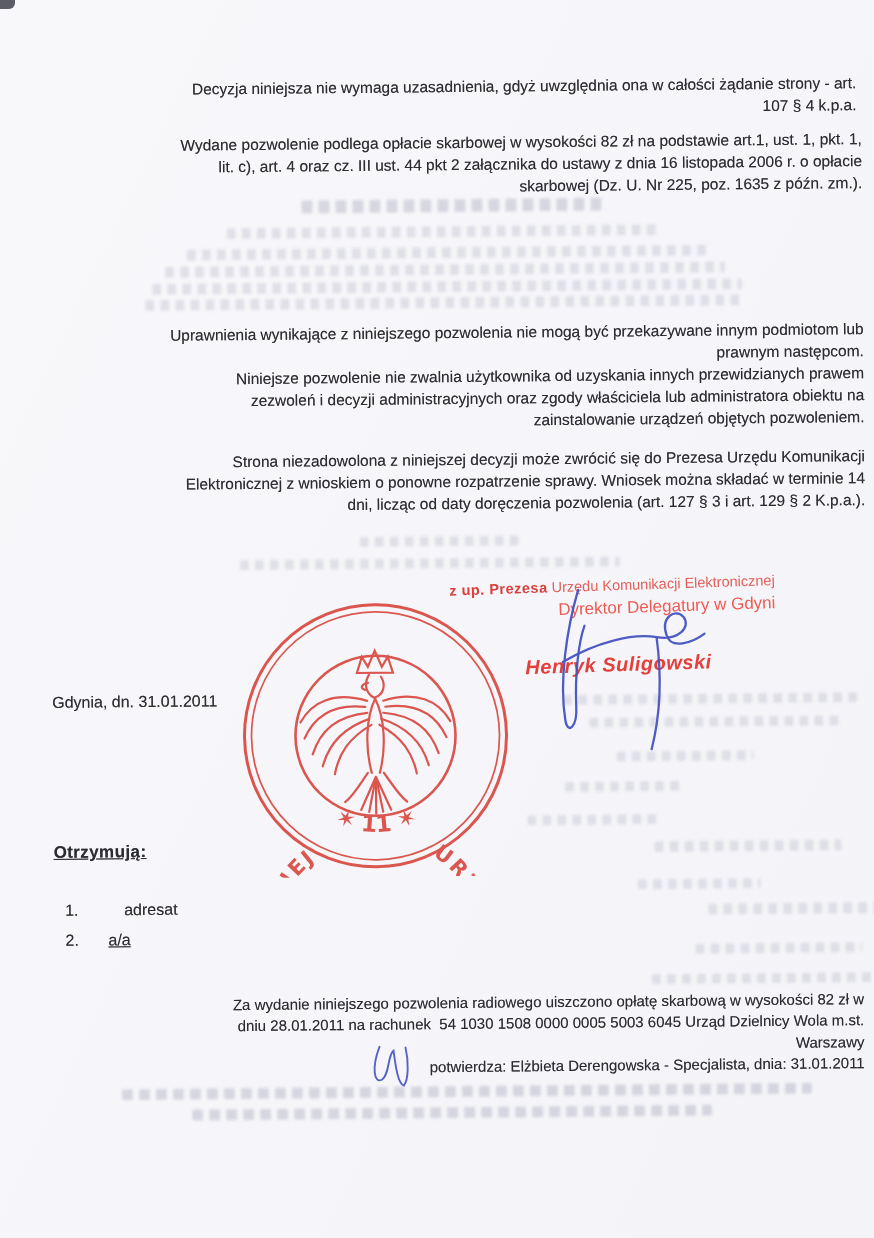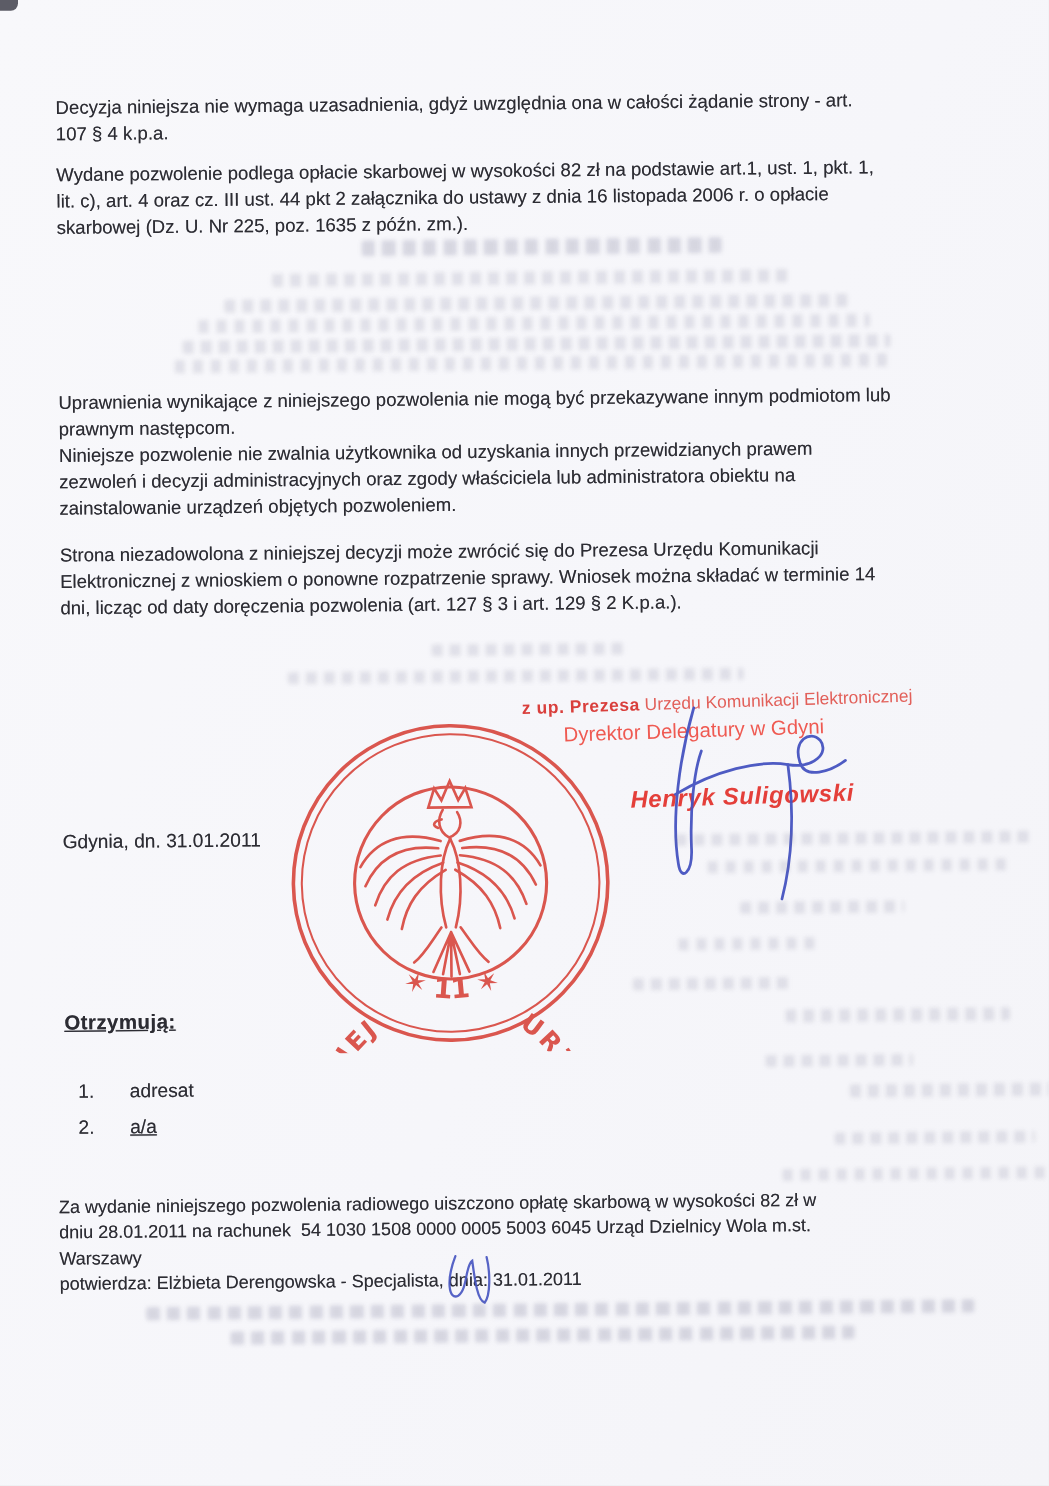--- a/index.html
+++ b/index.html
@@ -1,20 +1,20 @@
 <!DOCTYPE html>
 <html><head>
 <meta charset="utf-8">
 <style>
   html,body{margin:0;padding:0;}
   body{width:874px;height:1238px;overflow:hidden;background:#eceef0;}
   .page{
     position:relative;width:874px;height:1238px;
     background:linear-gradient(115deg,#f8f8fb 0%,#f6f6fa 55%,#f4f4f8 100%);
-    font-family:"Liberation Sans",sans-serif;color:#2c2c33;overflow:hidden;
+    font-family:"Liberation Sans",sans-serif;color:#2c2c33;overflow:hidden;text-align:right;
   }
   .content{position:absolute;inset:0;transform:rotate(-0.55deg);transform-origin:40px 60px;}
   .para{
     position:absolute;margin:0;font-size:15.5px;line-height:1.42;
     white-space:pre-wrap;color:#2c2c33;
     text-shadow:0 0 .4px rgba(40,40,48,.55);
   }
   .p1{left:46px;top:80px;width:810px;}
   .p2{left:46px;top:136px;width:815px;}
   .p3{left:46px;top:326px;width:815px;}
@@ -121,21 +121,21 @@
         <path d="M141,104 C132,122 130,152 137,178"></path>
         <path d="M141,104 C150,122 152,152 145,178"></path>
         <path d="M141,182 L126,215 M141,182 L134,217 M141,182 L141,219 M141,182 L148,217 M141,182 L156,215"></path>
         <path d="M133,178 C123,192 118,201 110,207"></path>
         <path d="M149,178 C159,192 164,201 172,207"></path>
       </g>
     </svg>
 
     <div class="recip-head">Otrzymują:</div>
     <div class="recip-num" style="top:902px;">1.</div>
-    <div class="recip-label" style="top:902px;">adresat</div>
+    <div class="recip-label" style="top:902px;margin-left:16px;">adresat</div>
     <div class="recip-num" style="top:932px;">2.</div>
     <div class="recip-label" style="top:932px;text-decoration:underline;">a/a</div>
 
     <p class="para footer-para">Za wydanie niniejszego pozwolenia radiowego uiszczono opłatę skarbową w wysokości 82 zł w
 dniu 28.01.2011 na rachunek  54 1030 1508 0000 0005 5003 6045 Urząd Dzielnicy Wola m.st.
 Warszawy
 potwierdza: Elżbieta Derengowska - Specjalista, dnia: 31.01.2011</p>
 
     <svg class="paraph-svg" width="52" height="56" viewBox="0 0 52 56">
       <g fill="none" stroke="#4553c0" stroke-width="1.9" stroke-linecap="round" opacity="0.9">

